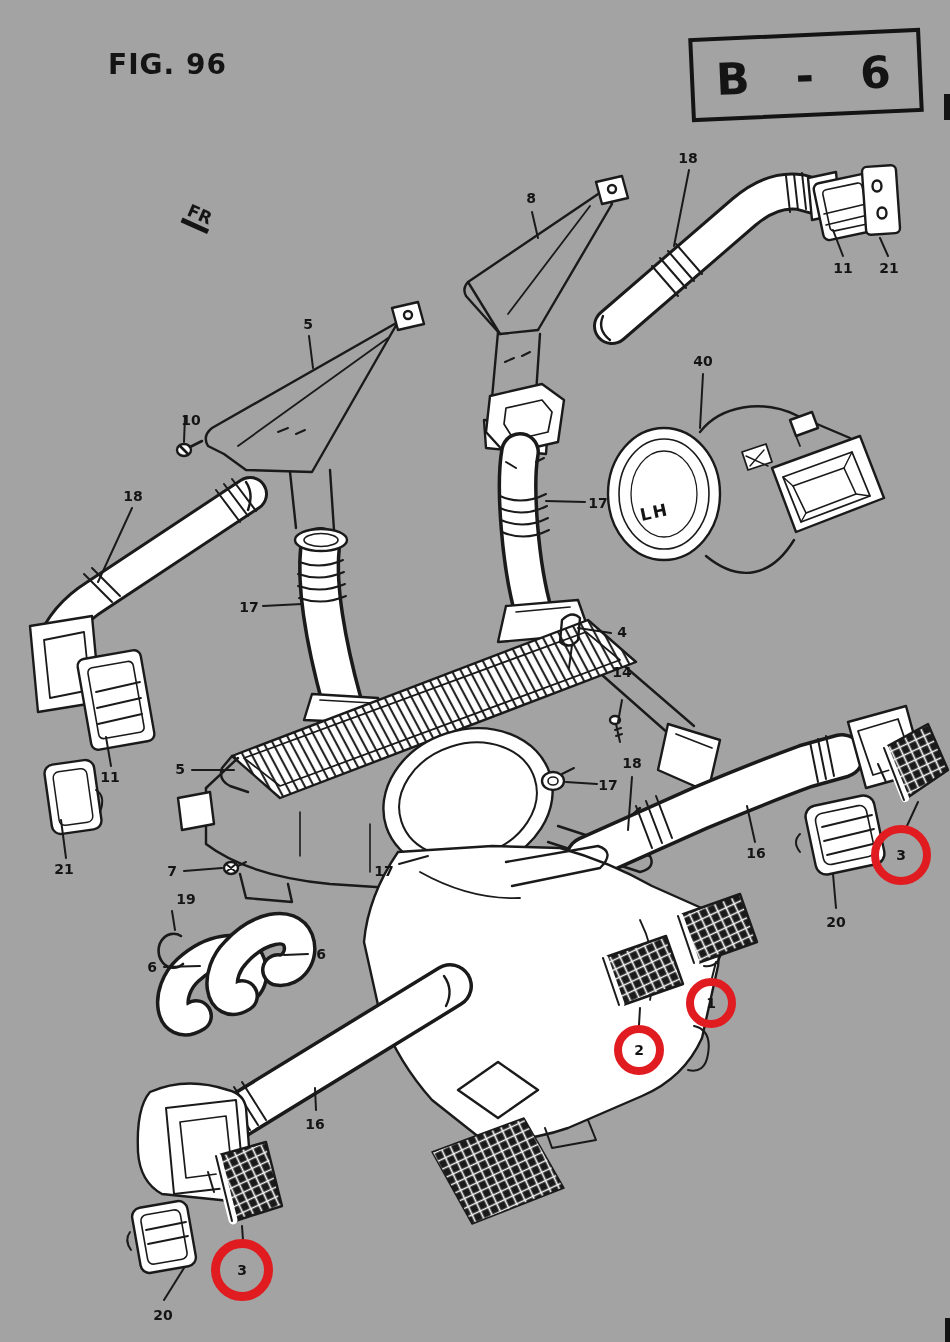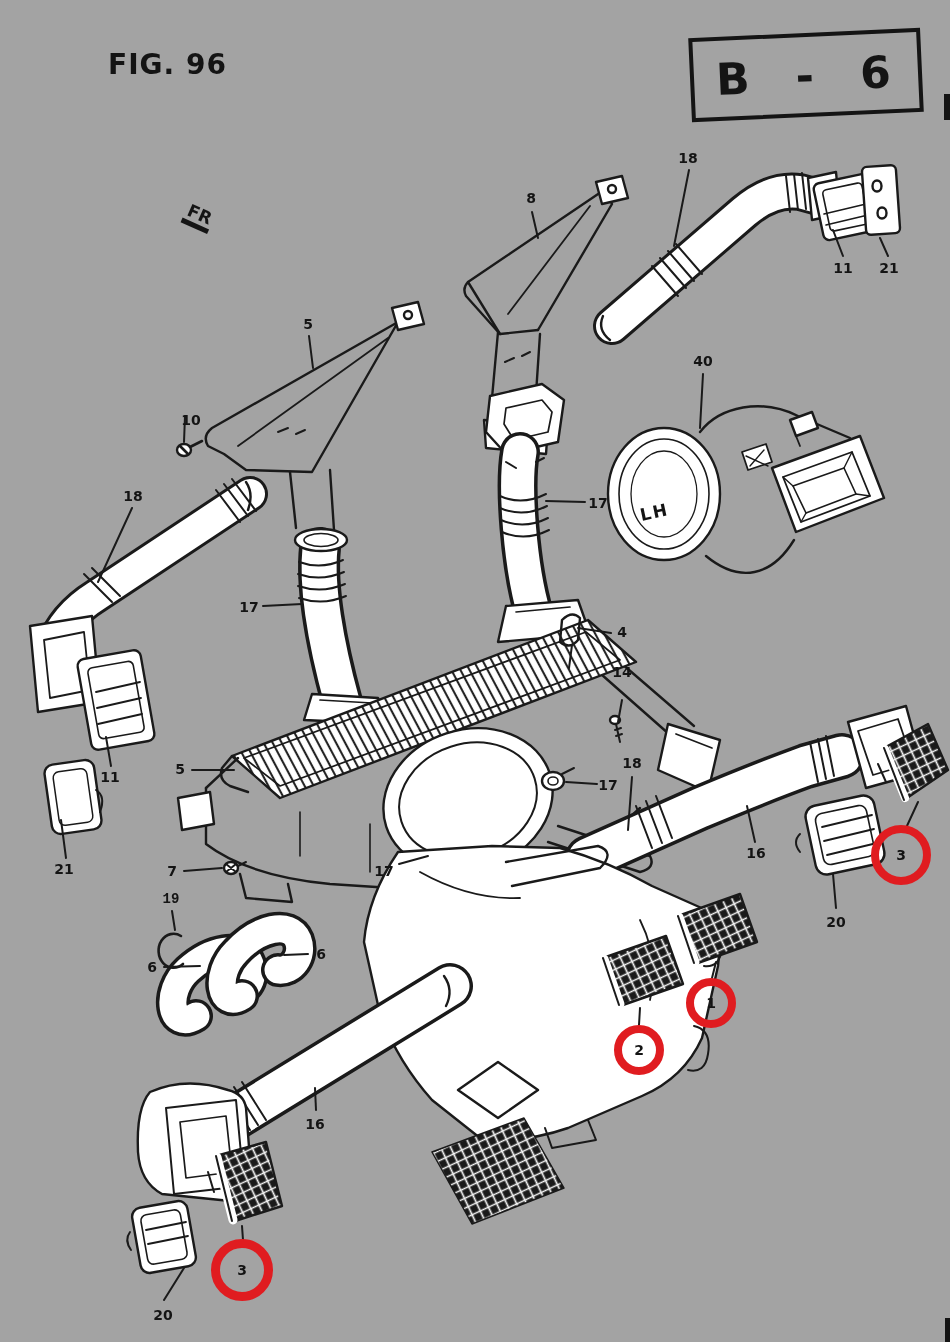--- a/index.html
+++ b/index.html
@@ -316,21 +316,21 @@
       <div class="callout" style="left: 632px; top: 763px;">18</div>
       <div class="callout" style="left: 608px; top: 785px;">17</div>
       <div class="callout" style="left: 180px; top: 769px;">5</div>
       <div class="callout" style="left: 110px; top: 777px;">11</div>
       <div class="callout" style="left: 756px; top: 853px;">16</div>
       <div class="red-ring" style="left: 901px; top: 855px; width: 60px; height: 60px; border-width: 8px; border-color: rgb(224, 28, 32);"></div>
       <div class="callout" style="left: 901px; top: 855px;">3</div>
       <div class="callout" style="left: 64px; top: 869px;">21</div>
       <div class="callout" style="left: 172px; top: 871px;">7</div>
       <div class="callout" style="left: 384px; top: 871px;">17</div>
-      <div class="callout" style="left: 171px; top: 899px; font-family: Liberation Mono, monospace;">19</div>
+      <div class="callout" style="left: 186px; top: 899px;">19</div>
       <div class="callout" style="left: 836px; top: 922px;">20</div>
       <div class="callout" style="left: 152px; top: 967px;">6</div>
       <div class="callout" style="left: 321px; top: 954px;">6</div>
       <div class="red-ring" style="left: 711px; top: 1003px; width: 50px; height: 50px; border-width: 8px; border-color: rgb(224, 28, 32);"></div>
       <div class="callout" style="left: 711px; top: 1003px;">1</div>
       <div class="red-ring" style="left: 639px; top: 1050px; width: 50px; height: 50px; border-width: 8px; border-color: rgb(224, 28, 32);"></div>
       <div class="callout" style="left: 639px; top: 1050px;">2</div>
       <div class="callout" style="left: 315px; top: 1124px;">16</div>
       <div class="red-ring" style="left: 242px; top: 1270px; width: 62px; height: 62px; border-width: 9px; border-color: rgb(224, 28, 32);"></div>
       <div class="callout" style="left: 242px; top: 1270px;">3</div>

